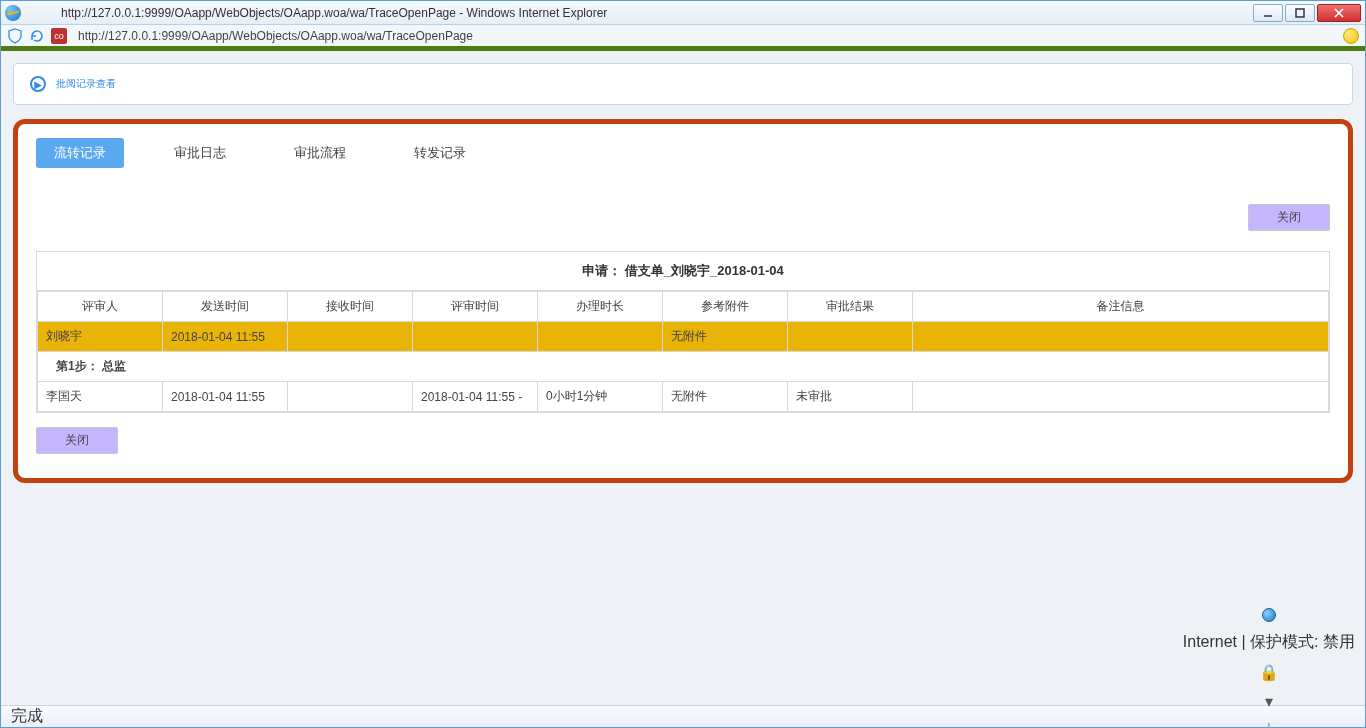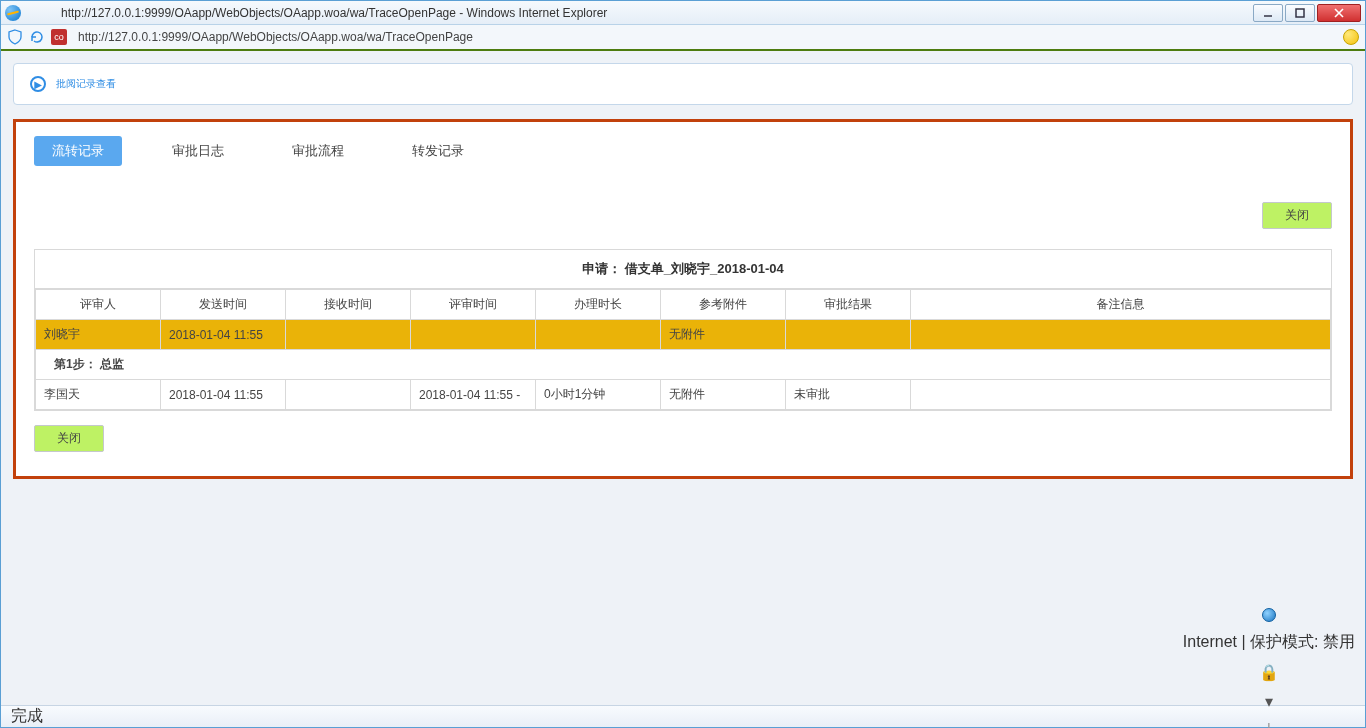--- a/index.html
+++ b/index.html
@@ -9,42 +9,42 @@
     .window-frame { width: 1366px; height: 728px; border: 1px solid #5a9fd4; background: #fff; display: flex; flex-direction: column; }
     .title-bar { height: 24px; background: linear-gradient(#f5f9fd, #e5eef7); border-bottom: 1px solid #b8d2e8; display: flex; align-items: center; padding: 0 4px; font-size: 12px; color: #333; position: relative; gap: 36px; }
     .title-bar .ie-icon { width: 16px; height: 16px; margin-right: 4px; border-radius: 50%; background: radial-gradient(circle at 30% 30%, #7fc4f5, #0b77d1); position: relative; }
     .title-bar .ie-icon::after { content: ""; position: absolute; left: 2px; top: 7px; right: 2px; height: 2px; background: #ffb400; border-radius: 2px; transform: rotate(-15deg); }
     .title-text { flex: 1; white-space: nowrap; overflow: hidden; text-overflow: ellipsis; }
     .win-buttons { display: flex; gap: 2px; }
     .win-btn { width: 30px; height: 18px; border: 1px solid #8aa9c5; background: linear-gradient(#fafcff, #dde9f5); border-radius: 2px; display: flex; align-items: center; justify-content: center; font-size: 10px; color: #445; }
     .win-btn.close { width: 44px; background: linear-gradient(#f07070, #d03030); border-color: #a02020; color: #fff; font-weight: bold; }
     .win-btn svg { width: 10px; height: 10px; }
 
-    .addr-bar { height: 26px; border-bottom: 2px solid #4d7c0f; display: flex; align-items: center; padding: 2px 6px; gap: 6px; background: #f3f7fb; }
+    .addr-bar { height: 26px; border-bottom: 5px solid #4d7c0f; display: flex; align-items: center; padding: 2px 6px; gap: 6px; background: #f3f7fb; }
     .shield { width:16px; height:16px; display:flex; align-items:center; justify-content:center; color:#2f8de4; }
     .refresh { width:16px; height:16px; display:flex; align-items:center; justify-content:center; color:#2f8de4; }
     .red-badge { width:16px; height:16px; background:#c0302f; color:#fff; font-size:9px; display:flex; align-items:center; justify-content:center; border-radius:2px; }
     .url-box { flex: 1; height: 20px; font-size: 12px; color: #444; display:flex; align-items:center; padding:0 4px; border:1px solid transparent; }
     .bullet { width:16px; height:16px; border-radius:50%; background: radial-gradient(circle at 30% 30%, #ffe97a, #f4c20d); border:1px solid #c7a300; }
 
     
     .ie-content { flex: 1; background: #eef2f7; padding: 12px; overflow: hidden; }
 
     .panel { background: #fff; border: 1px solid #c4d7ea; border-radius: 4px; padding: 12px 16px; display:flex; align-items:center; gap:10px; }
     .panel-title { color: #2f8de4; font-size: 10px; font-weight: normal; }
     .right-arrow { width:16px; height:16px; border:2px solid #2f8de4; border-radius:50%; display:flex; align-items:center; justify-content:center; color:#2f8de4; font-size:10px; }
 
-    .main-card { margin-top: 14px; background: #fff; border: 3px solid #c2410c; border-radius: 0; padding: 14px 18px 24px; }
+    .main-card { margin-top: 14px; background: #fff; border: 5px solid #c2410c; border-radius: 12px; padding: 14px 18px 24px; }
 
     .tabs { display: flex; align-items: center; gap: 32px; }
     .tab-item { font-size: 13px; color: #444; padding: 6px 18px; border-radius: 3px; cursor: pointer; }
     .tab-item.active { background: #5aa8ef; color: #fff; }
 
     .close-row { display:flex; justify-content:flex-end; margin-top: 36px; }
-    .btn { border:1px solid #c4c8cc; background:#bef264; padding:4px 22px; font-size:12px; color:#444; border-radius:2px; cursor:pointer; }
+    .btn { border:1px solid #c4c8cc; background:#c4b5fd; padding:4px 28px; font-size:12px; color:#444; border-radius:2px; cursor:pointer; }
 
     .grid-wrap { margin-top: 20px; border:1px solid #d9d9d9; }
     .grid-caption { text-align:center; font-size:13px; color:#333; font-weight:bold; padding:10px 0; border-bottom:1px solid #d9d9d9; }
     table { border-collapse: collapse; width: 100%; table-layout: fixed; }
     th, td { border: 1px solid #d9d9d9; padding: 6px 8px; font-size: 12px; color:#444; height:28px; text-align:left; white-space:nowrap; overflow:hidden; text-overflow:ellipsis; }
     th { text-align:center; font-weight:normal; background:#fff; }
     tr.hl td { background: #eab308; }
     tr.step td { background:#fff; font-weight:bold; padding-left:18px; }
 
     .btm { margin-top:14px; }

